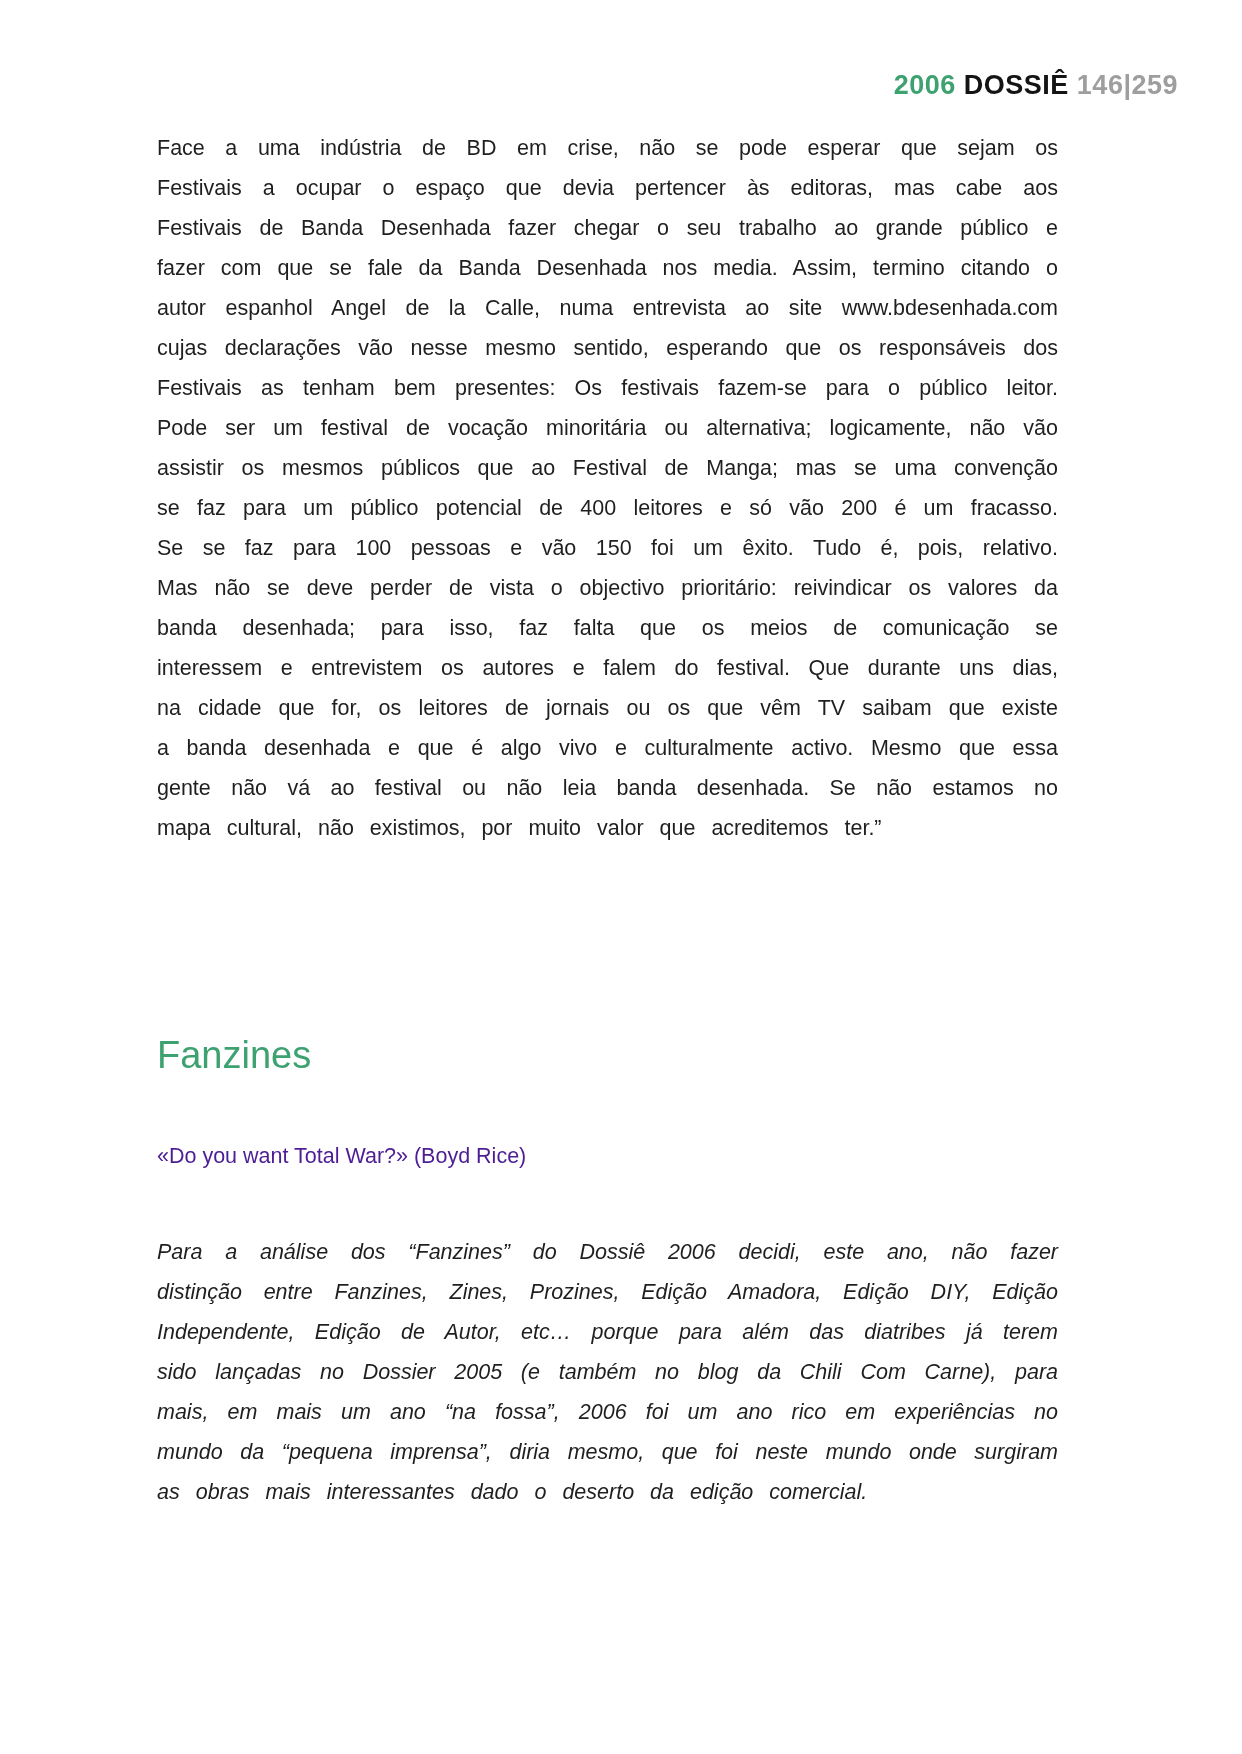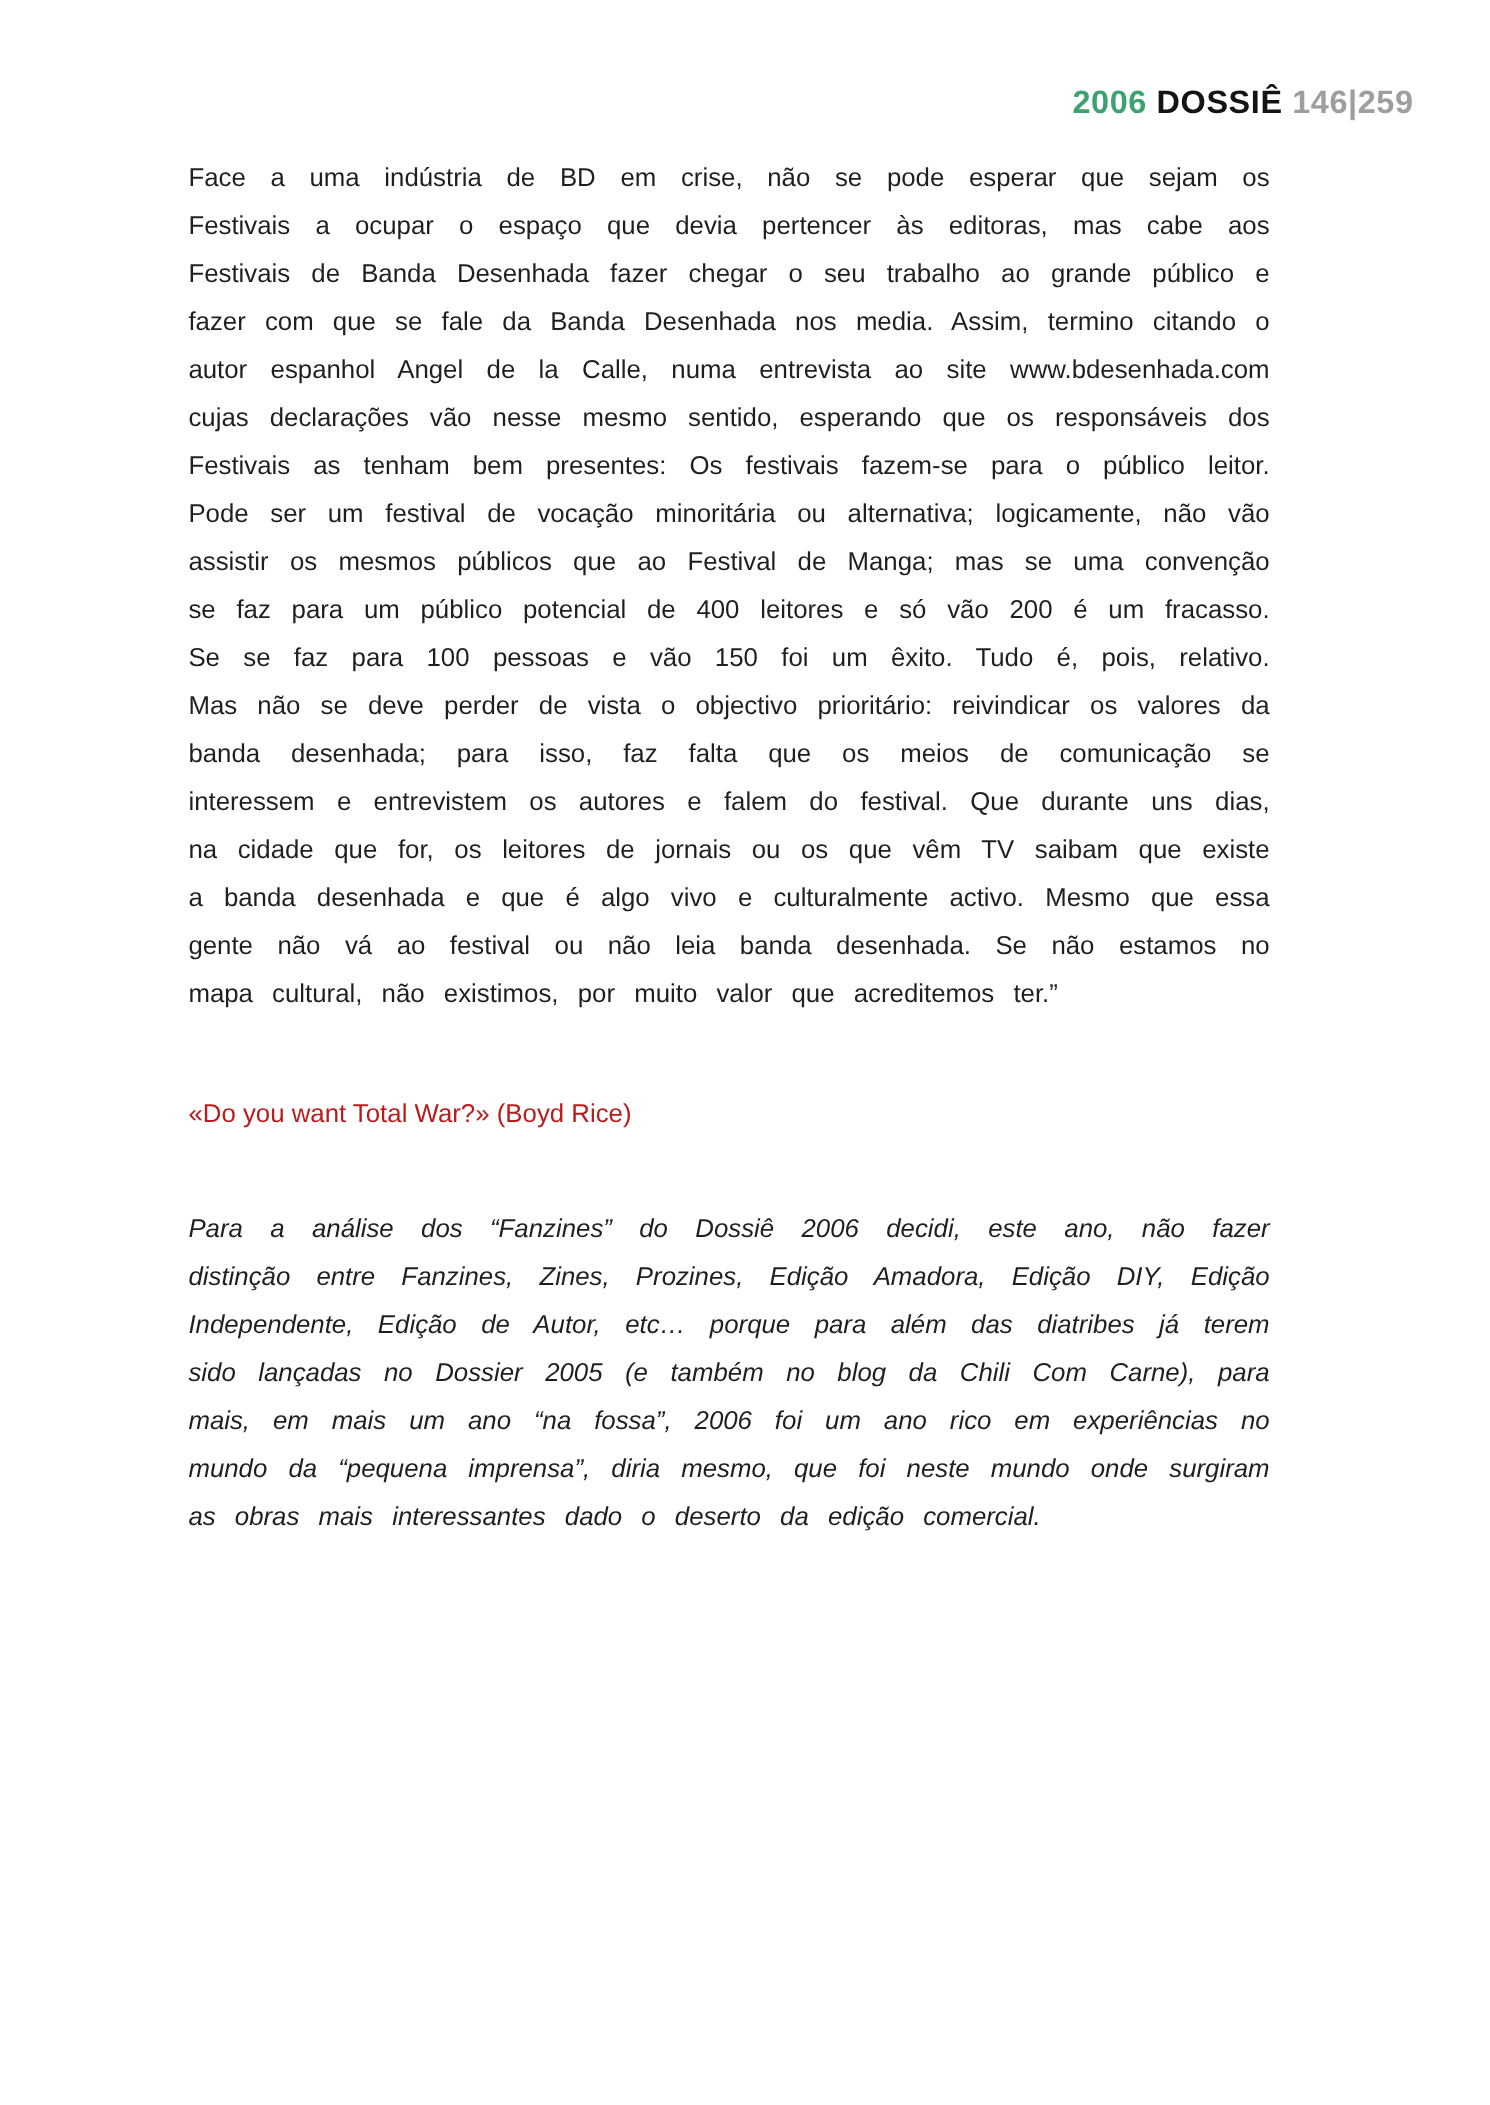--- a/index.html
+++ b/index.html
@@ -54,40 +54,41 @@
     margin: 30px 0 0 0;
     font-size: 23px;
     line-height: 28px;
     font-weight: 700;
     color: #141414;
   }
   .epigraph {
     margin: 66px 0 0 0;
     font-size: 21.5px;
     line-height: 28px;
-    color: #b91c1c;
+    color: #4c1d95;
   }
   .intro-par {
     margin-top: 62px;
     font-style: italic;
   }
 </style>
 </head>
 <body>
 
 <div class="page">
 
   <header class="page-header">
     <span class="hdr-year">2006</span><span class="hdr-label">DOSSIÊ</span><span class="hdr-page">146|259</span>
   </header>
 
   <main class="content">
 
     <p class="body-par">Face a uma indústria de BD em crise, não se pode esperar que sejam os Festivais a ocupar o espaço que devia pertencer às editoras, mas cabe aos Festivais de Banda Desenhada fazer chegar o seu trabalho ao grande público e fazer com que se fale da Banda Desenhada nos media. Assim, termino citando o autor espanhol Angel de la Calle, numa entrevista ao site www.bdesenhada.com cujas declarações vão nesse mesmo sentido, esperando que os responsáveis dos Festivais as tenham bem presentes: Os festivais fazem-se para o público leitor. Pode ser um festival de vocação minoritária ou alternativa; logicamente, não vão assistir os mesmos públicos que ao Festival de Manga; mas se uma convenção se faz para um público potencial de 400 leitores e só vão 200 é um fracasso. Se se faz para 100 pessoas e vão 150 foi um êxito. Tudo é, pois, relativo. Mas não se deve perder de vista o objectivo prioritário: reivindicar os valores da banda desenhada; para isso, faz falta que os meios de comunicação se interessem e entrevistem os autores e falem do festival. Que durante uns dias, na cidade que for, os leitores de jornais ou os que vêm TV saibam que existe a banda desenhada e que é algo vivo e culturalmente activo. Mesmo que essa gente não vá ao festival ou não leia banda desenhada. Se não estamos no mapa cultural, não existimos, por muito valor que acreditemos ter.”</p>
 
+    <h1 class="section-title">Fanzines</h1>
 
 
     <p class="epigraph">«Do you want Total War?» (Boyd Rice)</p>
 
     <p class="body-par intro-par">Para a análise dos “Fanzines” do Dossiê 2006 decidi, este ano, não fazer distinção entre Fanzines, Zines, Prozines, Edição Amadora, Edição DIY, Edição Independente, Edição de Autor, etc… porque para além das diatribes já terem sido lançadas no Dossier 2005 (e também no blog da Chili Com Carne), para mais, em mais um ano “na fossa”, 2006 foi um ano rico em experiências no mundo da “pequena imprensa”, diria mesmo, que foi neste mundo onde surgiram as obras mais interessantes dado o deserto da edição comercial.</p>
 
   </main>
 
 </div>
 

